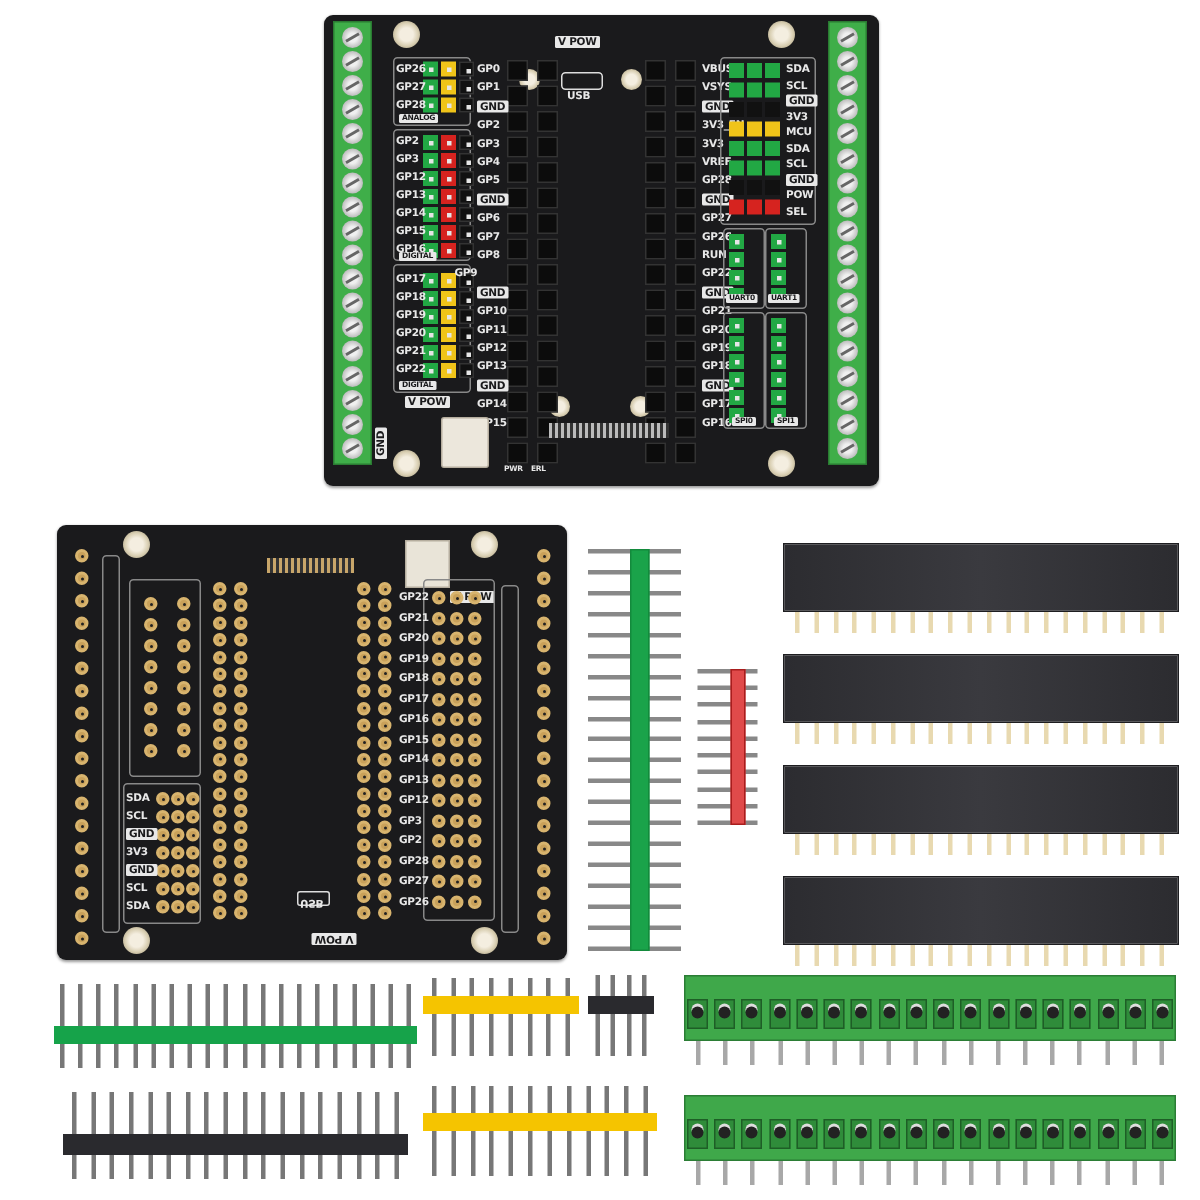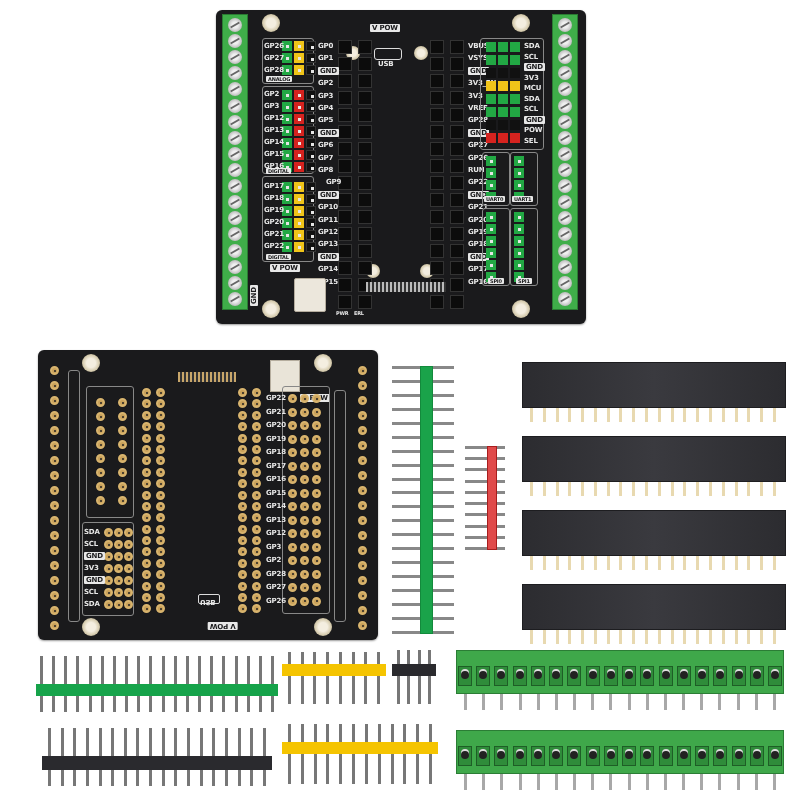--- a/index.html
+++ b/index.html
@@ -290,21 +290,21 @@
       <div class="silk" style="left: 102px; top: 44.4px;">GP1</div>
       <div class="silk inv" style="left: 102px; top: 56.8px;">GND</div>
       <div class="silk" style="left: 102px; top: 69.2px;">GP2</div>
       <div class="silk" style="left: 102px; top: 81.6px;">GP3</div>
       <div class="silk" style="left: 102px; top: 94px;">GP4</div>
       <div class="silk" style="left: 102px; top: 106.4px;">GP5</div>
       <div class="silk inv" style="left: 102px; top: 118.8px;">GND</div>
       <div class="silk" style="left: 102px; top: 131.2px;">GP6</div>
       <div class="silk" style="left: 102px; top: 143.6px;">GP7</div>
       <div class="silk" style="left: 102px; top: 156px;">GP8</div>
-      <div class="silk" style="left: 110px; top: 168.4px;">GP9</div>
+      <div class="silk" style="left: 87px; top: 168.4px;">GP9</div>
       <div class="silk inv" style="left: 102px; top: 180.8px;">GND</div>
       <div class="silk" style="left: 102px; top: 193.2px;">GP10</div>
       <div class="silk" style="left: 102px; top: 205.6px;">GP11</div>
       <div class="silk" style="left: 102px; top: 218px;">GP12</div>
       <div class="silk" style="left: 102px; top: 230.4px;">GP13</div>
       <div class="silk inv" style="left: 102px; top: 242.8px;">GND</div>
       <div class="silk" style="left: 102px; top: 255.2px;">GP14</div>
       <div class="silk" style="left: 102px; top: 267.6px;">GP15</div>
     </div>
   <div id="pico-right-labels">

